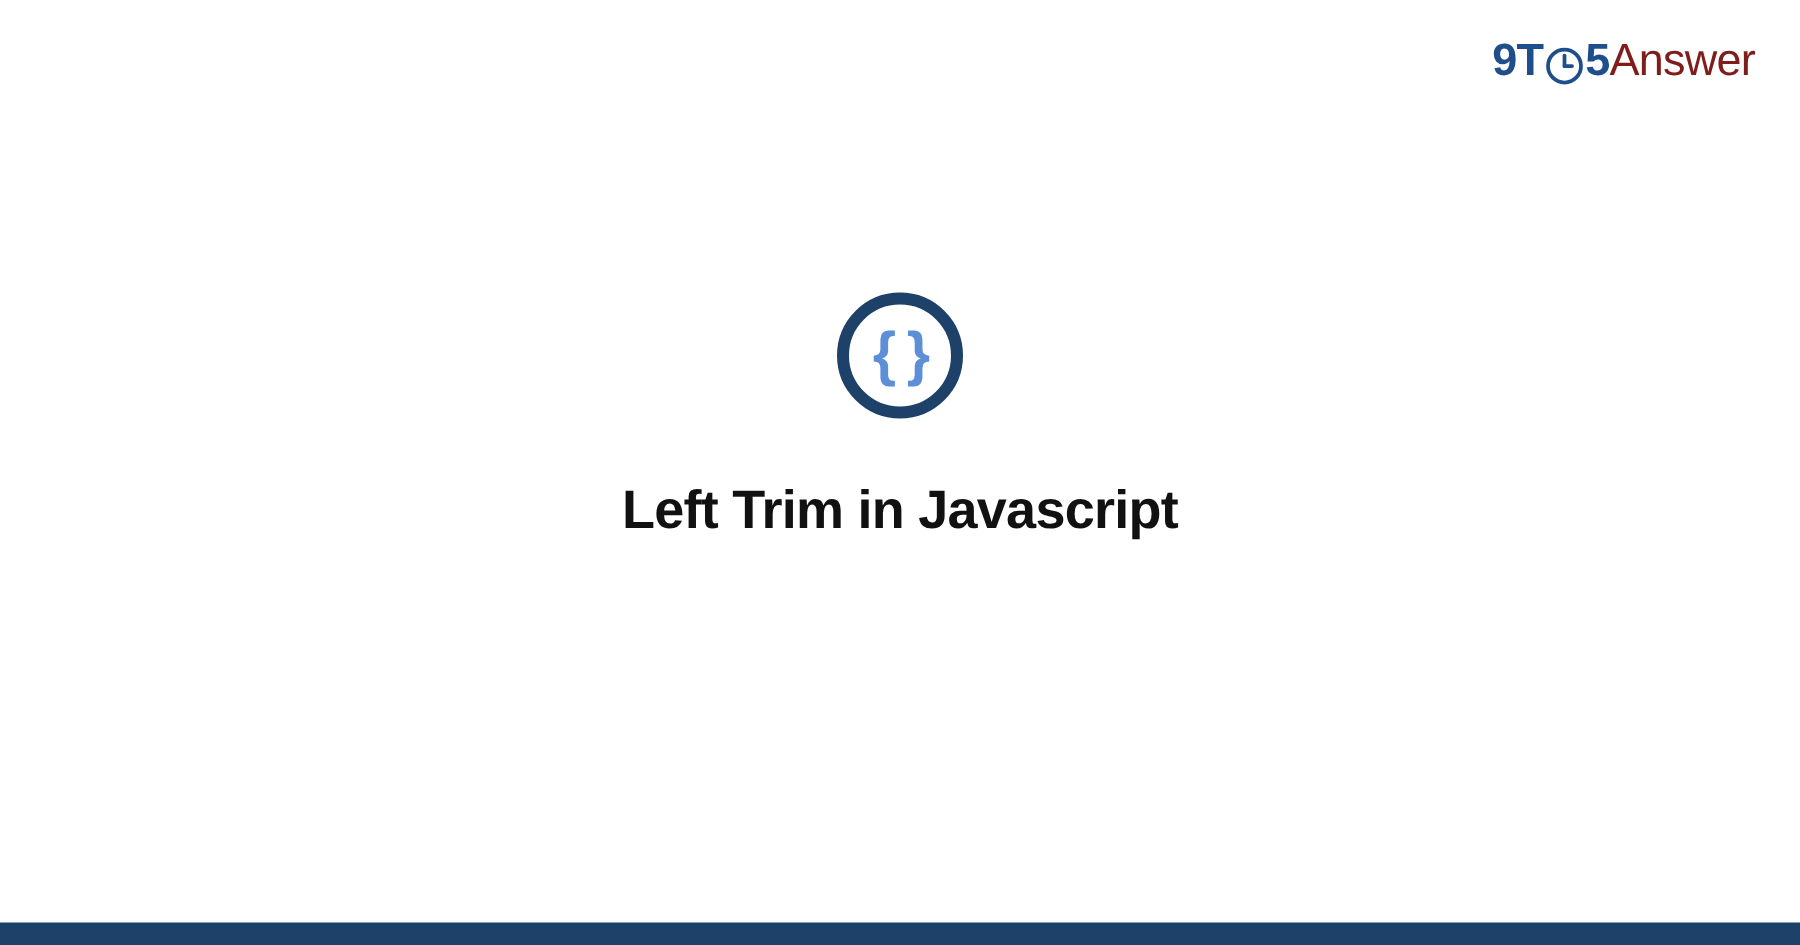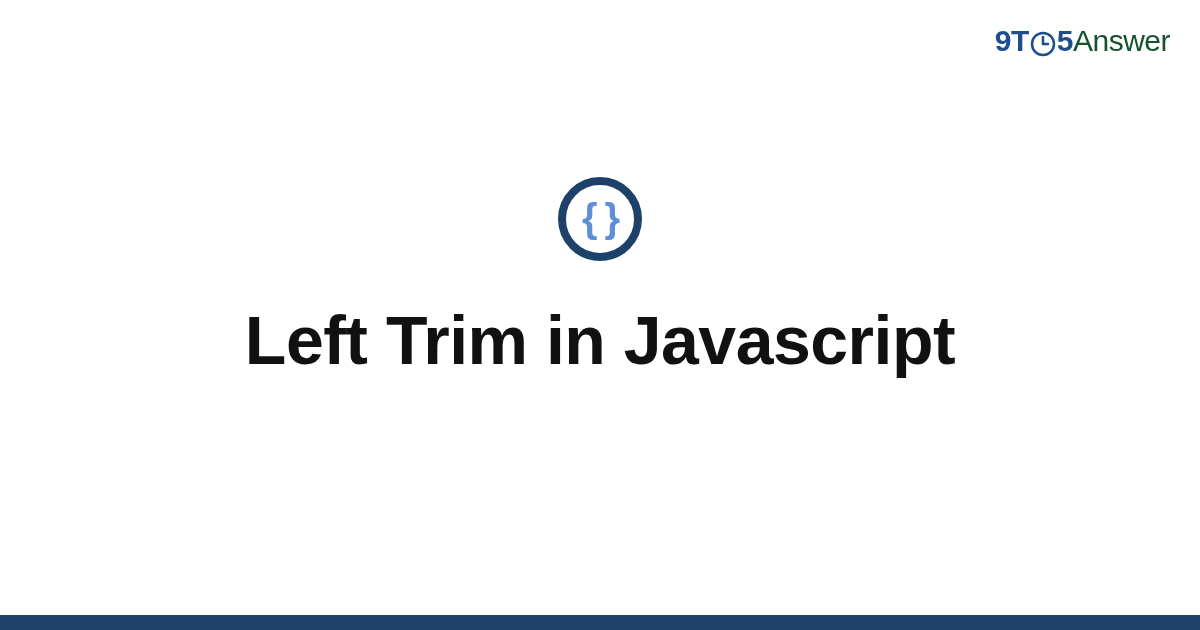--- a/index.html
+++ b/index.html
@@ -38,21 +38,21 @@
       margin: 0 1px;
       vertical-align: middle;
       position: relative;
       top: -1px;
     }
     .brand-5 {
       color: #1f4e8c;
       font-weight: 700;
     }
     .brand-answer {
-      color: #14532d;
+      color: #7f1d1d;
       font-weight: 500;
     }
     .content {
       position: absolute;
       top: 0;
       left: 0;
       width: 100%;
       height: 615px;
       display: flex;
       flex-direction: column;
@@ -74,21 +74,21 @@
       display: flex;
       align-items: center;
       justify-content: center;
       font-size: 40px;
       font-weight: 700;
       color: #5c8fd6;
       font-family: "Segoe UI", Arial, sans-serif;
       letter-spacing: -2px;
     }
     .title {
-      font-size: 68px;
+      font-size: 36px;
       font-weight: 700;
       color: #111111;
       text-align: center;
       letter-spacing: -0.5px;
     }
     .footer-bar {
       position: absolute;
       bottom: 0;
       left: 0;
       width: 100%;

